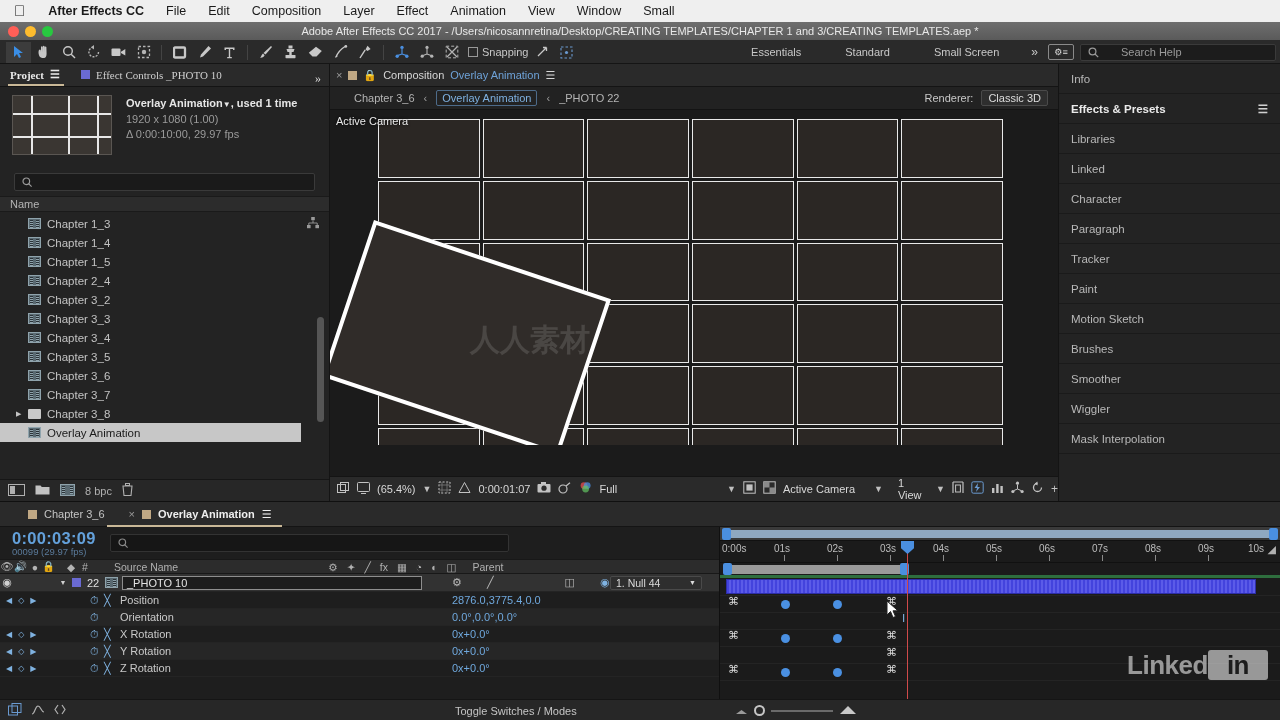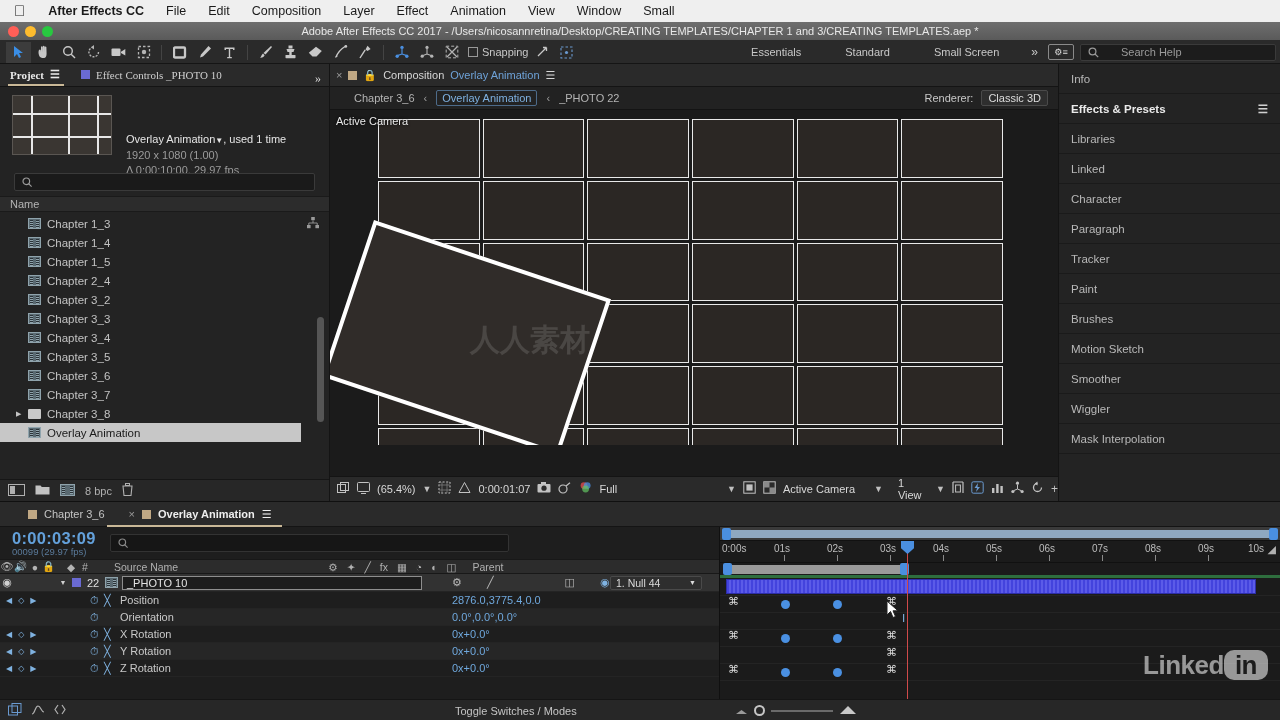--- a/index.html
+++ b/index.html
@@ -71,21 +71,21 @@
   .hamb { display:inline-block; width:11px; }
   .sq-blue { width:9px;height:9px;background:#6a6ad2;display:inline-block;}
   .sq-tan { width:9px;height:9px;background:#c0a884;display:inline-block;}
   .chev2 { margin-left:auto; padding-right:8px; color:#ddd; font-size:12px; }
 
   .projinfo { display:flex; padding:8px 8px 4px 12px; gap:14px; height:80px;}
   .thumb { width:100px; height:60px; background:#3a3632; border:1px solid #5a5652; position:relative;
            overflow:hidden; }
   .thumb .gl { position:absolute; background:#e8e8e8; }
   .pi-text { font-size:11px; color:#b9b9b9; line-height:15px; padding-top:1px; }
-  .pi-text .t1 { color:#e6e6e6; font-weight:normal;margin-top:36px; }
+  .pi-text .t1 { color:#e6e6e6; font-weight:bold; }
   .pi-text .t1 .cav { font-size:8px; }
   .pi-text .dim, .pi-text .fps { color:#9b9b9b; }
 
   .searchrow { padding:6px 14px 5px 14px; }
   .searchbox { height:18px; background:#1a1a1a; border:1px solid #3a3a3a; border-radius:2px;
                display:flex; align-items:center; padding-left:7px; color:#8d8d8d; font-size:11px; gap:4px;}
   .colhead { height:16px; background:#2c2c2c; border-top:1px solid #1a1a1a;
              border-bottom:1px solid #1a1a1a; display:flex; align-items:center;
              padding-left:10px; color:#b4b4b4; font-size:11px;}
   .itemlist { flex:1; overflow:hidden; position:relative; padding-top:2px;}
@@ -211,21 +211,21 @@
   .tl-foot { height:22px; background:#272727; border-top:1px solid #151515; display:flex;
              align-items:center; padding-left:8px; gap:9px; color:#b0b0b0; font-size:11px;}
   .tgl { position:absolute; left:455px; color:#c5c5c5; }
   .zoomsl { position:absolute; left:735px; display:flex; align-items:center; gap:6px; }
   .zs-track { width:62px; height:2px; background:#6a6a6a; }
   .zs-knob { width:11px;height:11px;border-radius:50%;border:2px solid #c6c6c6;background:#272727;}
 
   .wm { position:absolute; color:rgba(255,255,255,0.12); pointer-events:none; }
   .wm-linked { right:12px; bottom:18px; font-size:26px; font-weight:bold;
                color:rgba(255,255,255,0.55); letter-spacing:-0.5px;}
-  .wm-linked .in { background:rgba(255,255,255,0.55); color:#1c1c1c; padding:0 11px; border-radius:10px;}
+  .wm-linked .in { background:rgba(255,255,255,0.55); color:#1c1c1c; padding:0 19px; border-radius:3px;}
   .wm-cn { font-size:30px; font-weight:bold; color:rgba(255,255,255,0.13);}
   .cursor { position:absolute; z-index:60; }
 </style>
 </head>
 <body>
 
 <div class="app">
 
   <div class="macbar">
     <span class="apple"></span>
@@ -694,24 +694,24 @@
       <div class="rrow">
           <span>Paragraph</span>
         </div>
       <div class="rrow">
           <span>Tracker</span>
         </div>
       <div class="rrow">
           <span>Paint</span>
         </div>
       <div class="rrow">
+          <span>Motion Sketch</span>
+        </div>
+      <div class="rrow">
           <span>Brushes</span>
-        </div>
-      <div class="rrow">
-          <span>Motion Sketch</span>
         </div>
       <div class="rrow">
           <span>Smoother</span>
         </div>
       <div class="rrow">
           <span>Wiggler</span>
         </div>
       <div class="rrow">
           <span>Mask Interpolation</span>
         </div>

